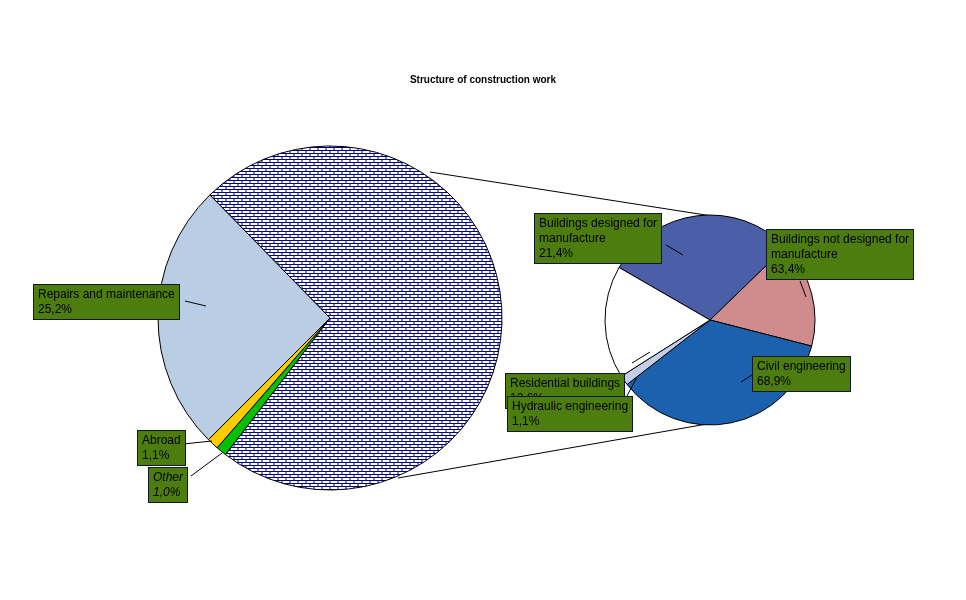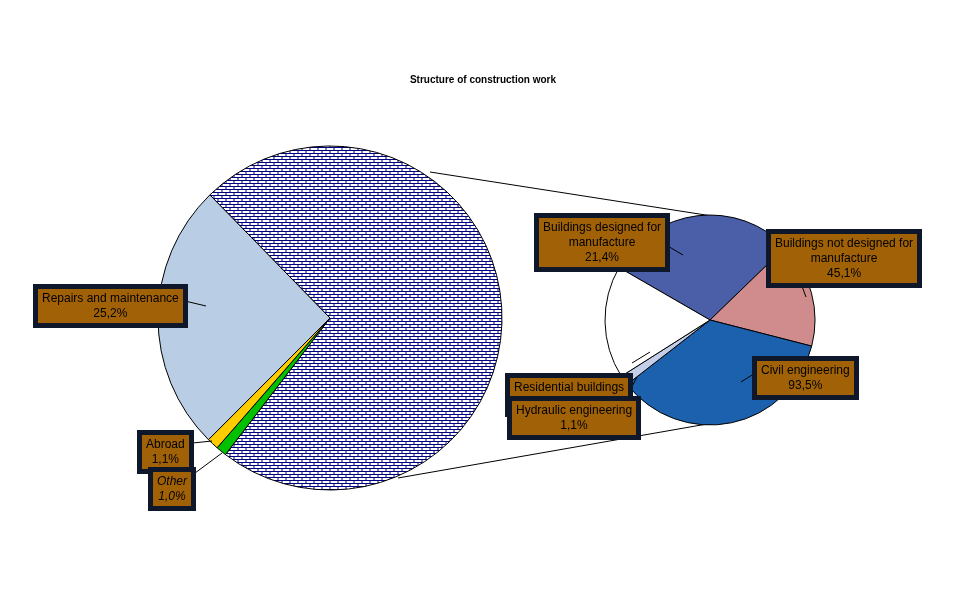--- a/index.html
+++ b/index.html
@@ -1,22 +1,22 @@
 <!DOCTYPE html>
 <html><head>
 <meta charset="utf-8">
 <style>
   html,body{margin:0;padding:0;background:#fff;}
   .canvas{position:relative;width:966px;height:600px;background:#ffffff;
           font-family:"Liberation Sans",sans-serif;overflow:hidden;}
   .chart-title{position:absolute;top:74px;left:0;width:100%;text-align:center;
                font-size:10px;font-weight:bold;color:#000;}
   #chart-svg{position:absolute;left:0;top:0;}
-  .lbl{position:absolute;background:#a16207;border:5px solid #0f172a;padding:2px 4px;
-       font-size:12px;line-height:15px;text-align:center;white-space:pre-line;color:#000;}
+  .lbl{position:absolute;background:#4d7c0f;border:1px solid #0f172a;padding:2px 4px;
+       font-size:12px;line-height:15px;white-space:pre-line;color:#000;}
   .lbl-repairs{left:33px;top:284px;}
   .lbl-newcon{left:372px;top:262px;}
   .lbl-abroad{left:137px;top:430px;}
   .lbl-other{left:148px;top:467px;font-style:italic;}
   .lbl-designed{left:534px;top:213px;}
   .lbl-notdesigned{left:766px;top:229px;}
   .lbl-residential{left:505px;top:345px;margin-top:28px;}
   .lbl-hydraulic{left:507px;top:396px;}
   .lbl-civil{left:752px;top:356px;}
 </style>
@@ -65,24 +65,24 @@
 
   <div class="lbl lbl-other">Other
 1,0%</div>
 
   <div class="lbl lbl-designed">Buildings designed for
 manufacture
 21,4%</div>
 
   <div class="lbl lbl-notdesigned">Buildings not designed for
 manufacture
-45,1%</div>
+63,4%</div>
 
   <div class="lbl lbl-residential">Residential buildings
 12,6%</div>
 
   <div class="lbl lbl-hydraulic">Hydraulic engineering
 1,1%</div>
 
   <div class="lbl lbl-civil">Civil engineering
-93,5%</div>
+68,9%</div>
 
 </div>
 
 </body></html>

